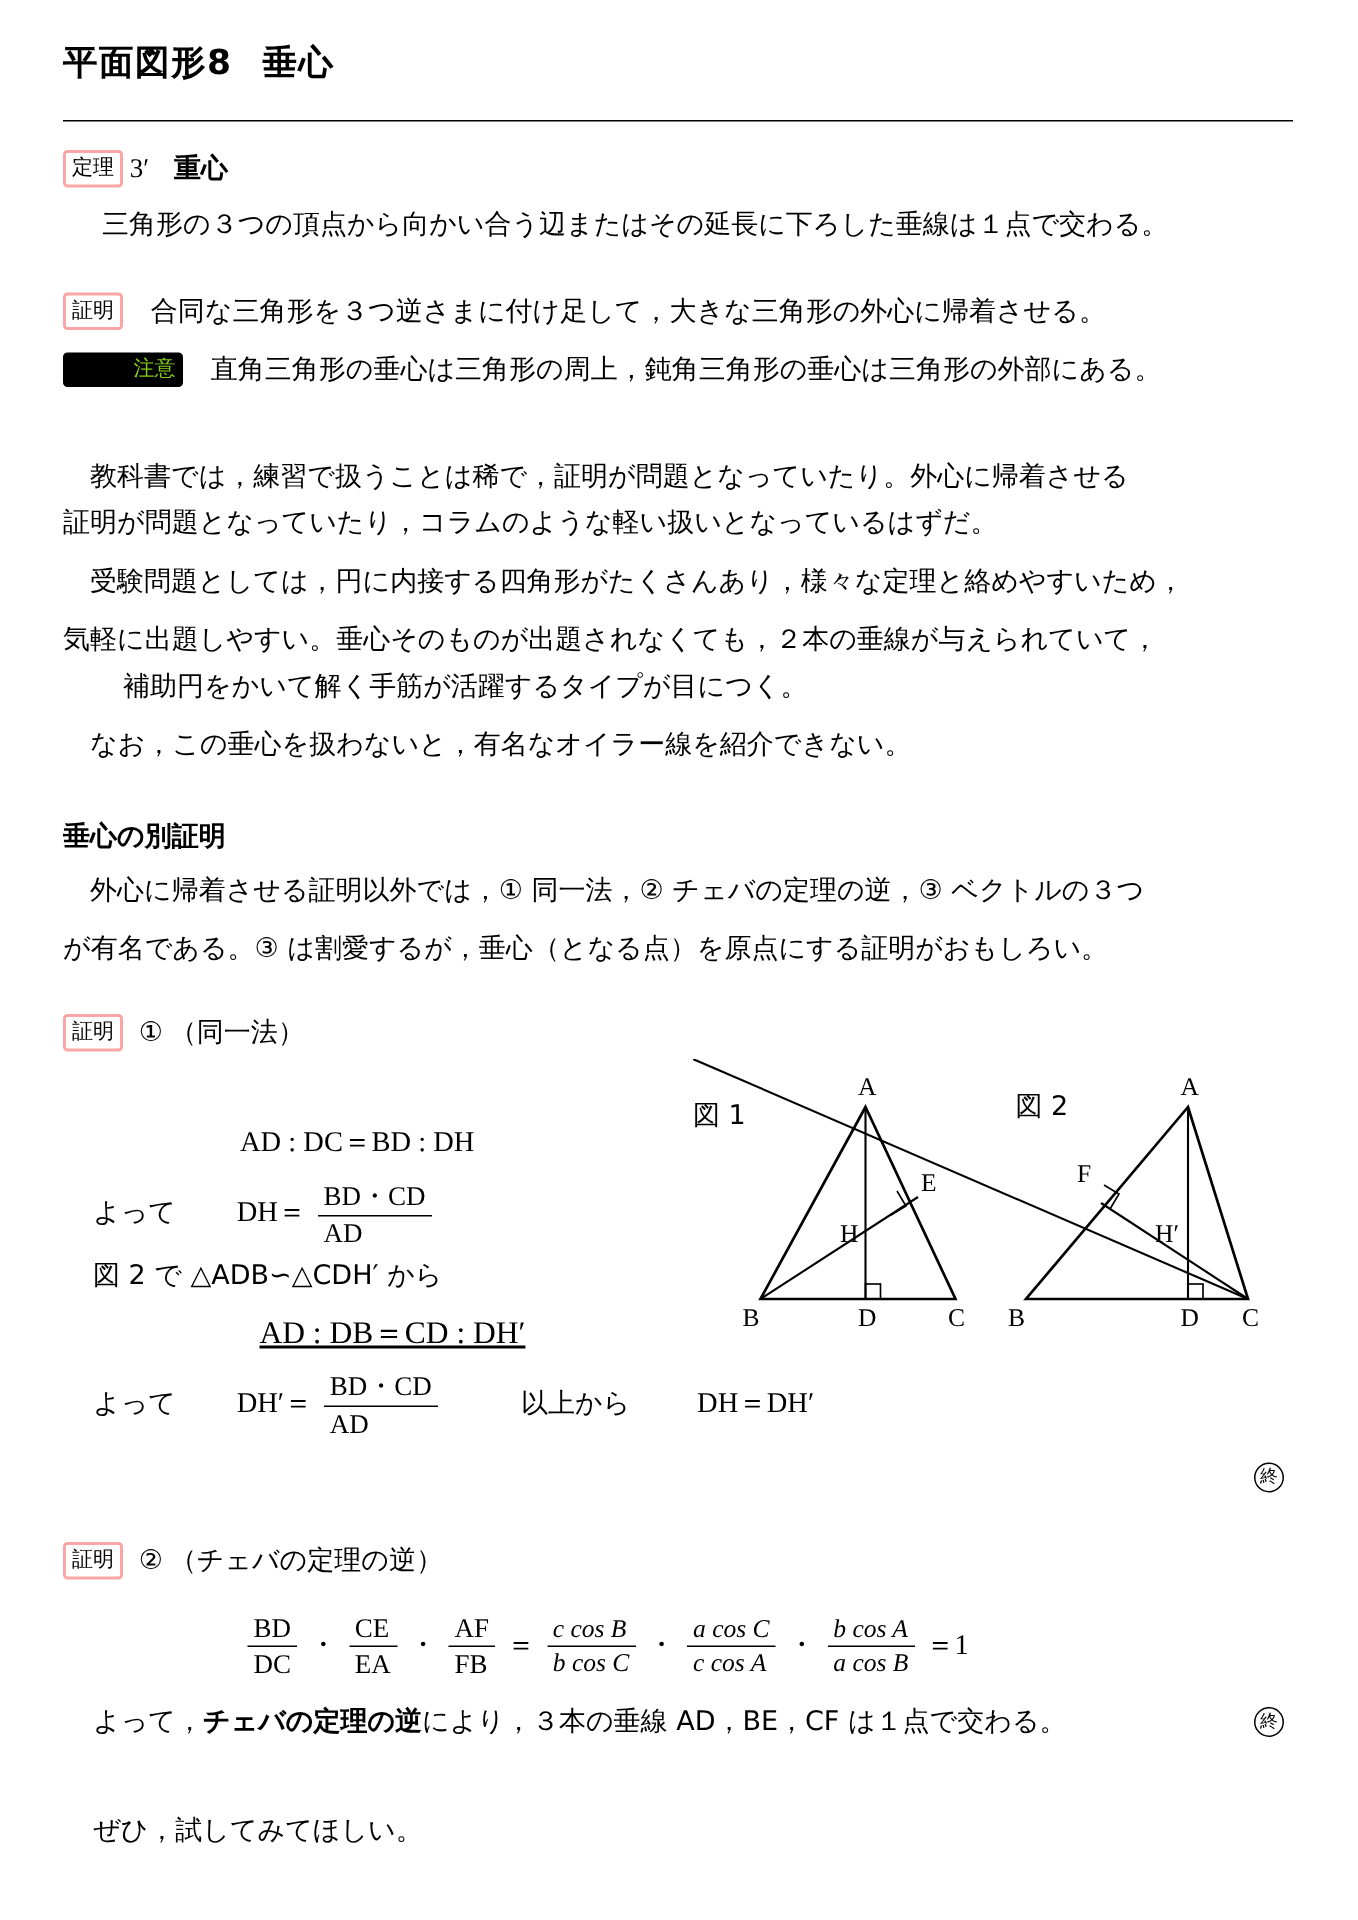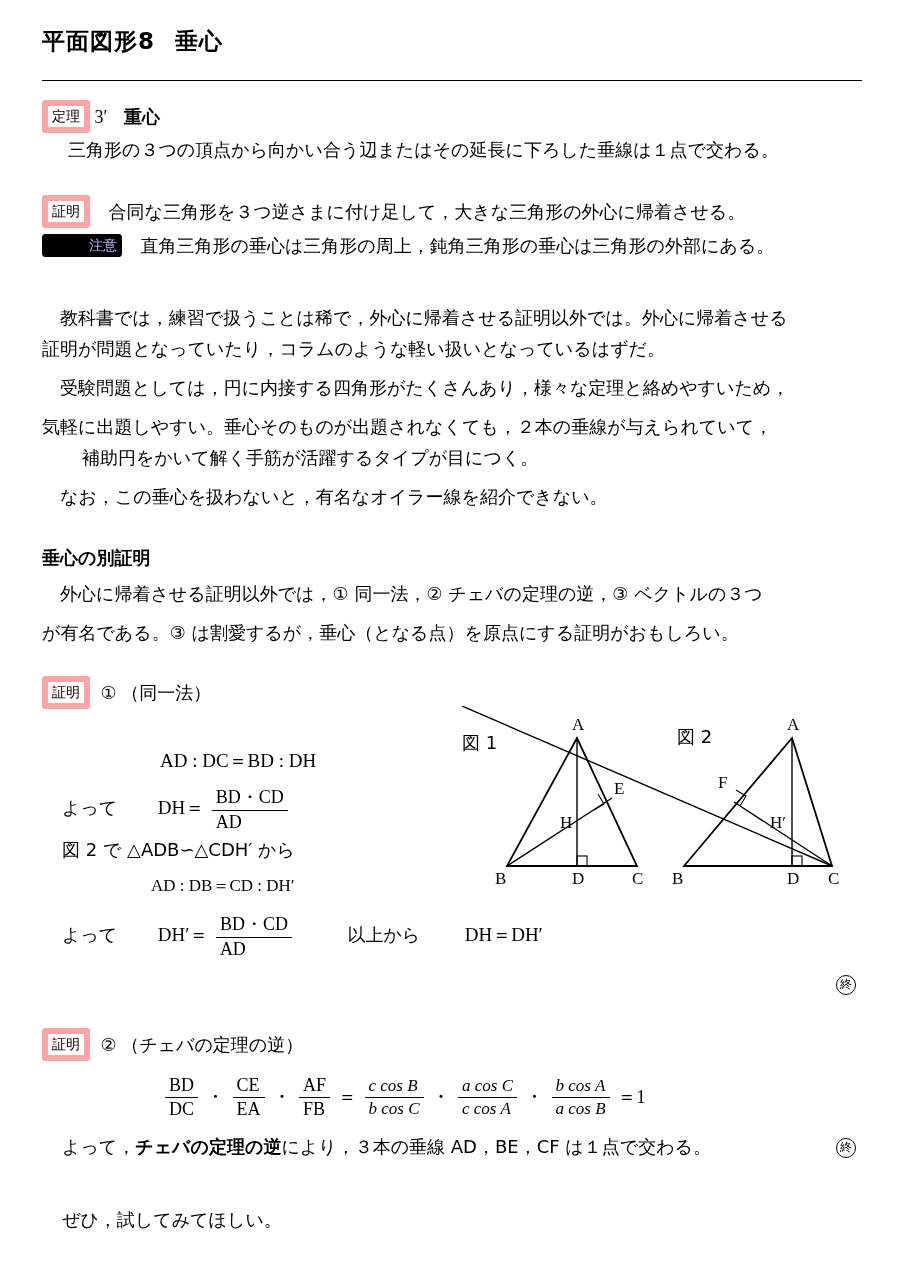--- a/index.html
+++ b/index.html
@@ -34,31 +34,31 @@
   .title .sp { display: inline-block; width: 20px; }
   .rule {
     position: absolute;
     left: 42px;
     top: 80px;
     width: 820px;
     border-top: 1.6px solid #000;
   }
   .boxlabel {
     display: inline-block;
-    border: 6px solid #fca5a5;
+    border: 2px solid #fca5a5;
     border-radius: 3px;
     font-size: 14px;
     line-height: 1;
     padding: 3px 4px 4px 4px;
     font-family: "DejaVu Sans", "Liberation Sans", sans-serif;
     vertical-align: 2px;
   }
   .boxlabel.filled {
     background: #000;
-    color: #c4b5fd;
+    color: #84cc16;
     border: 1px solid #000;
     padding-left: 46px;
   }
   .row {
     position: absolute;
     font-size: 18px;
   }
   .jp {
     font-family: "DejaVu Sans", "Liberation Sans", sans-serif;
   }
@@ -143,21 +143,21 @@
   <div class="row" style="left:42px; top:195px;">
     <span class="boxlabel">証明</span>
     <span class="jp" style="font-size:18px; margin-left:14px;">合同な三角形を３つ逆さまに付け足して，大きな三角形の外心に帰着させる。</span>
   </div>
 
   <div class="row" style="left:42px; top:234px;">
     <span class="boxlabel filled">注意</span>
     <span class="jp" style="font-size:18px; margin-left:14px;">直角三角形の垂心は三角形の周上，鈍角三角形の垂心は三角形の外部にある。</span>
   </div>
 
-  <div class="para" style="left:60px; top:302px;">教科書では，練習で扱うことは稀で，外心に帰着させる証明以外では。外心に帰着させる</div>
+  <div class="para" style="left:60px; top:302px;">教科書では，練習で扱うことは稀で，証明が問題となっていたり。外心に帰着させる</div>
   <div class="para" style="left:42px; top:333px;">証明が問題となっていたり，コラムのような軽い扱いとなっているはずだ。</div>
   <div class="para" style="left:60px; top:372px;">受験問題としては，円に内接する四角形がたくさんあり，様々な定理と絡めやすいため，</div>
   <div class="para" style="left:42px; top:411px;">気軽に出題しやすい。垂心そのものが出題されなくても，２本の垂線が与えられていて，</div>
   <div class="para" style="left:42px; top:442px;margin-left:40px;">補助円をかいて解く手筋が活躍するタイプが目につく。</div>
   <div class="para" style="left:60px; top:481px;">なお，この垂心を扱わないと，有名なオイラー線を紹介できない。</div>
 
   <div class="para bold" style="left:42px; top:542px;">垂心の別証明</div>
 
   <div class="para" style="left:60px; top:578px;">外心に帰着させる証明以外では，① 同一法，② チェバの定理の逆，③ ベクトルの３つ</div>
   <div class="para" style="left:42px; top:617px;">が有名である。③ は割愛するが，垂心（となる点）を原点にする証明がおもしろい。</div>
@@ -173,21 +173,21 @@
   <div class="row" style="left:62px; top:786px; font-size:18px;">
     <span class="jp">よって</span>
     <span class="mathv" style="margin-left:36px; font-size:19px;">DH＝</span>
     <span class="frac mathv">
       <span class="num">BD・CD</span>
       <span class="den">AD</span>
     </span>
   </div>
 
   <div class="row jp" style="left:62px; top:838px; font-size:18px;">図 2 で △ADB∽△CDH′ から</div>
-  <div class="row mathv" style="left:151px; top:874px; font-size:17px;">AD : DB＝CD : DH′</div>
+  <div class="row mathv" style="left:173px; top:874px; font-size:21px;text-decoration:underline;">AD : DB＝CD : DH′</div>
 
   <div class="row" style="left:62px; top:913px; font-size:18px;">
     <span class="jp">よって</span>
     <span class="mathv" style="margin-left:36px; font-size:19px;">DH′＝</span>
     <span class="frac mathv">
       <span class="num">BD・CD</span>
       <span class="den">AD</span>
     </span>
     <span class="jp" style="margin-left:48px;">以上から</span>
     <span class="mathv" style="margin-left:40px; font-size:19px;">DH＝DH′</span>

